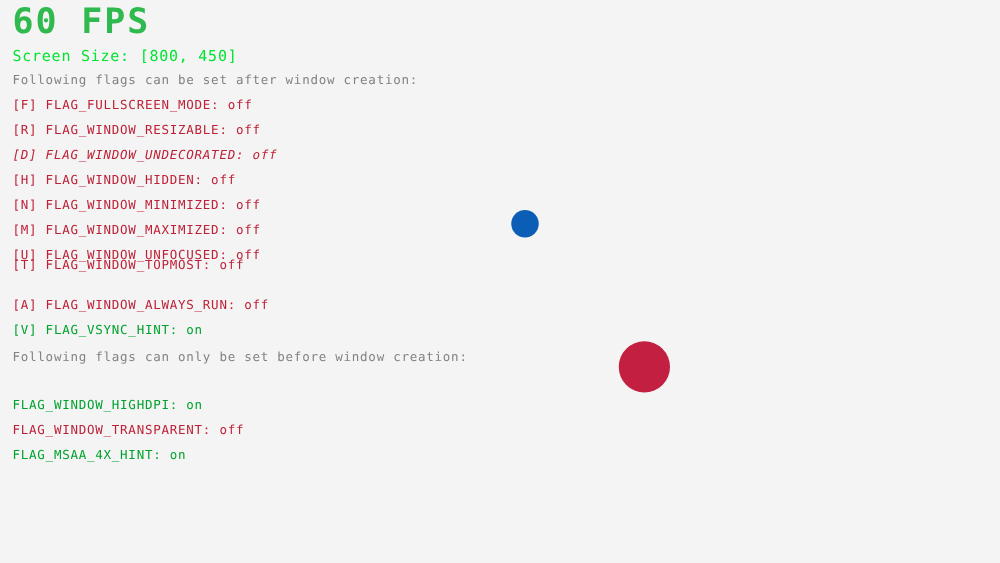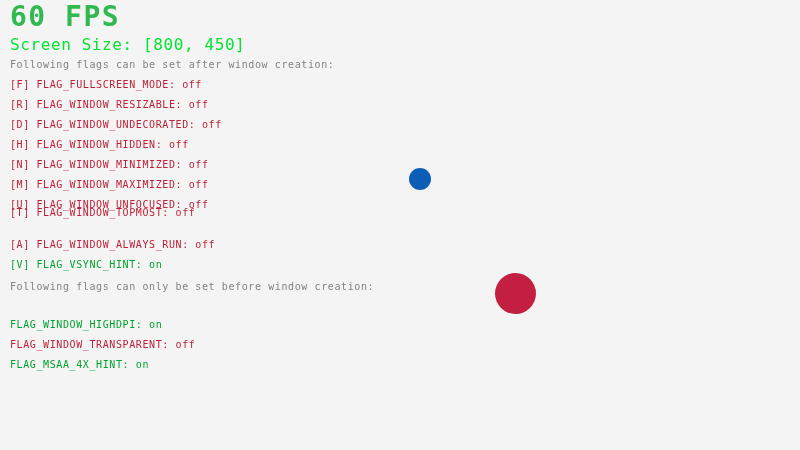--- a/index.html
+++ b/index.html
@@ -37,21 +37,21 @@
     position: absolute;
     left: 10px;
     font-size: 10px;
     line-height: 14px;
     letter-spacing: 0.6px;
     white-space: pre;
   }
   .screen-size {
     top: 38px;
     color: #00e432;
-    font-size: 16px;
+    font-size: 12px;
     letter-spacing: 0.6px;
   }
   .section-head {
     color: #828282;
   }
   .flag-off { color: #be2137; }
   .flag-on  { color: #00a22e; }
 
   
   #section-after-head { top: 58px; }
@@ -82,21 +82,21 @@
 
   <div id="fps-counter" style="color: rgb(47, 185, 78);">60 FPS</div>
 
   <div class="line screen-size">Screen Size: [800, 450]</div>
 
   <div class="line section-head" id="section-after-head">Following flags can be set after window creation:</div>
 
   <div id="flags-after">
       <div class="line flag-off" style="top: 78px; color: rgb(190, 33, 55);">[F] FLAG_FULLSCREEN_MODE: off</div>
       <div class="line flag-off" style="top: 98px; color: rgb(190, 33, 55);">[R] FLAG_WINDOW_RESIZABLE: off</div>
-      <div class="line flag-off" style="top: 118px; color: rgb(190, 33, 55);">[D] FLAG_WINDOW_UNDECORATED: off</div>
+      <div class="line flag-off" style="top: 118px; color: rgb(190, 33, 55); font-style: italic;">[D] FLAG_WINDOW_UNDECORATED: off</div>
       <div class="line flag-off" style="top: 138px; color: rgb(190, 33, 55);">[H] FLAG_WINDOW_HIDDEN: off</div>
       <div class="line flag-off" style="top: 158px; color: rgb(190, 33, 55);">[N] FLAG_WINDOW_MINIMIZED: off</div>
       <div class="line flag-off" style="top: 178px; color: rgb(190, 33, 55);">[M] FLAG_WINDOW_MAXIMIZED: off</div>
       <div class="line flag-off" style="top: 198px; color: rgb(190, 33, 55);">[U] FLAG_WINDOW_UNFOCUSED: off</div>
       <div class="line flag-off" style="top: 206px; color: rgb(190, 33, 55);">[T] FLAG_WINDOW_TOPMOST: off</div>
       <div class="line flag-off" style="top: 238px; color: rgb(190, 33, 55);">[A] FLAG_WINDOW_ALWAYS_RUN: off</div>
       <div class="line flag-on" style="top: 258px; color: rgb(0, 162, 46);">[V] FLAG_VSYNC_HINT: on</div>
     </div>
 
   <div class="line section-head" id="section-before-head">Following flags can only be set before window creation:</div>

